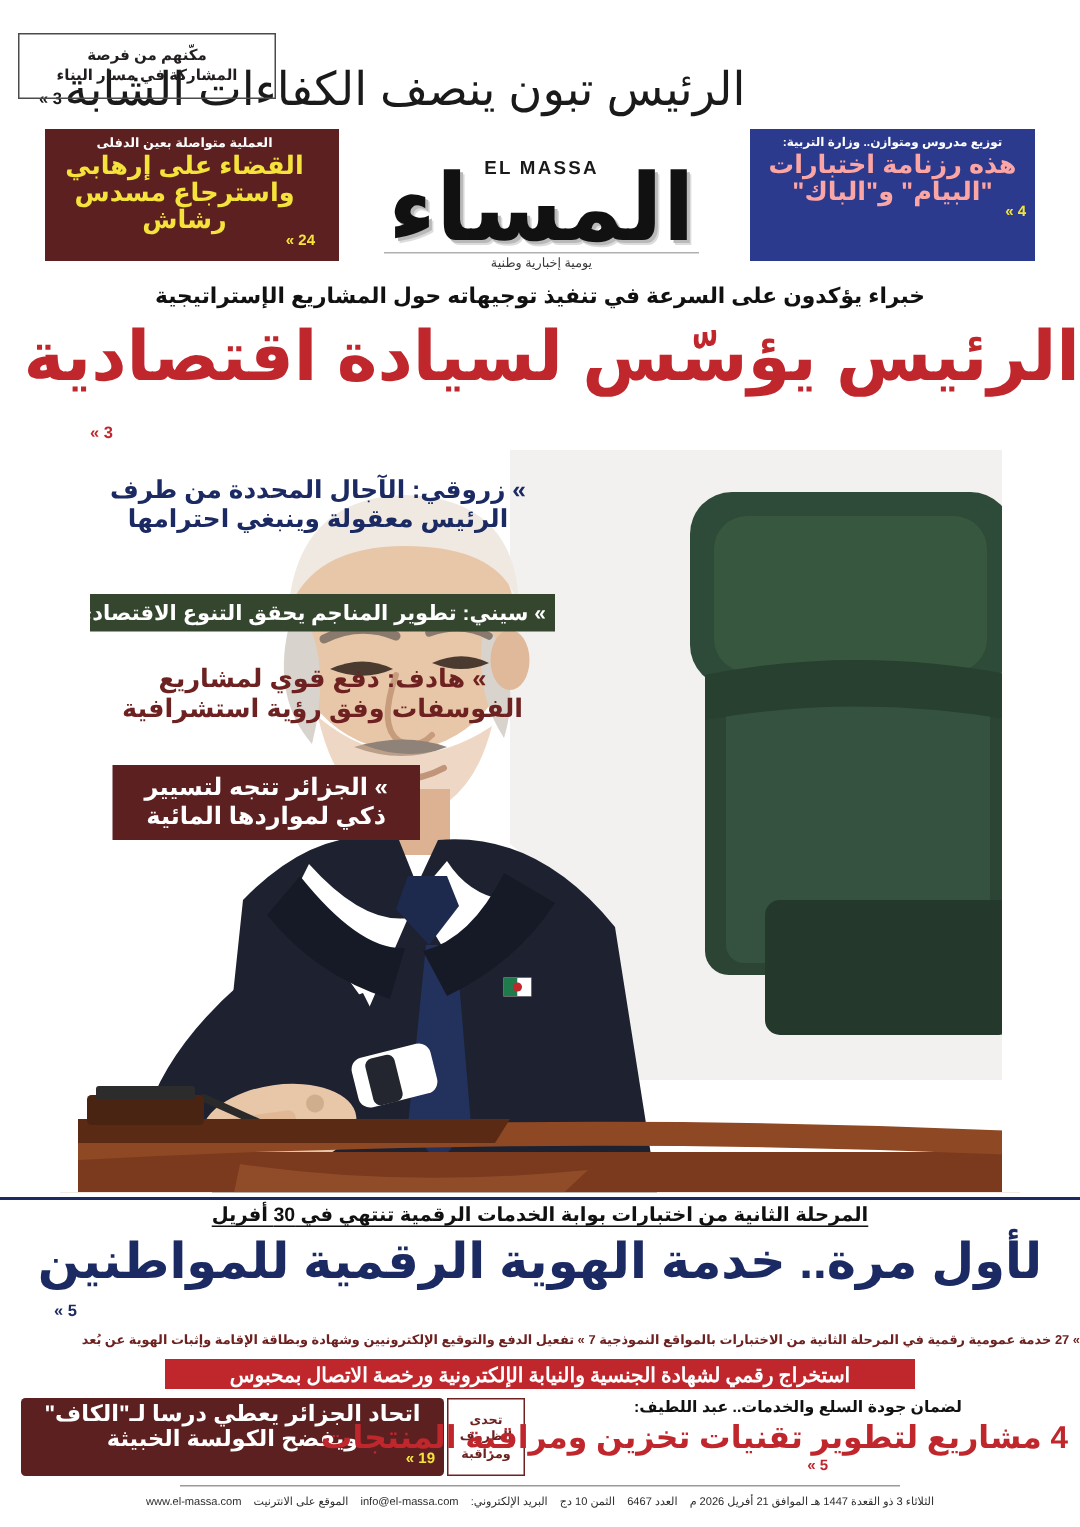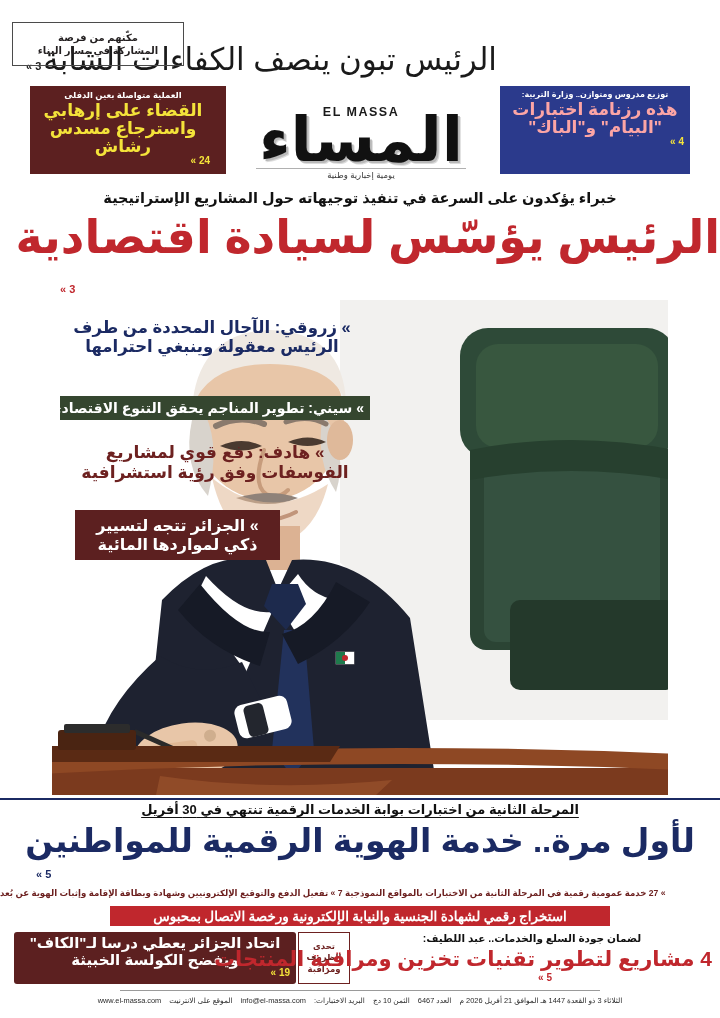--- a/index.html
+++ b/index.html
@@ -112,21 +112,21 @@
   }
   .sec2-head{
     position:absolute;left:0;top:824px;width:720px;text-align:center;
     font-size:33px;font-weight:bold;color:#1b2a63;line-height:1.02;letter-spacing:-0.8px;
     white-space:nowrap;
   }
   .sec2-pg{position:absolute;left:36px;top:868px;font-size:11px;font-weight:bold;color:#1b2a63;}
 
   
   .teaser-line{
-    position:absolute;left:0;top:888px;width:720px;text-align:left;
+    position:absolute;left:0;top:888px;width:720px;text-align:right;
     font-size:8.6px;font-weight:bold;color:#6d2120;white-space:nowrap;
   }
   .teaser-line .sep{color:#6d2120;}
 
   
   .red-banner{
     position:absolute;left:110px;top:906px;width:500px;height:20px;
     background:#c0272d;color:#ffffff;font-weight:bold;font-size:13.5px;
     display:flex;align-items:center;justify-content:center;letter-spacing:-0.4px;
     white-space:nowrap;
@@ -328,19 +328,19 @@
 
   <div class="br-kick">لضمان جودة السلع والخدمات.. عبد اللطيف:</div>
   <div class="br-head">4 مشاريع لتطوير تقنيات تخزين ومراقبة المنتجات</div>
   <div class="br-pg">5 »</div>
 
   <div class="foot-rule"></div>
   <div class="footer">
     <span>الثلاثاء 3 ذو القعدة 1447 هـ الموافق 21 أفريل 2026 م</span>
     <span>العدد 6467</span>
     <span>الثمن 10 دج</span>
-    <span>البريد الاختبارات:</span>
+    <span>البريد الإلكتروني:</span>
     <span>info@el-massa.com</span>
     <span>الموقع على الانترنيت</span>
     <span>www.el-massa.com</span>
   </div>
 
 </div>
 
 </body></html>

